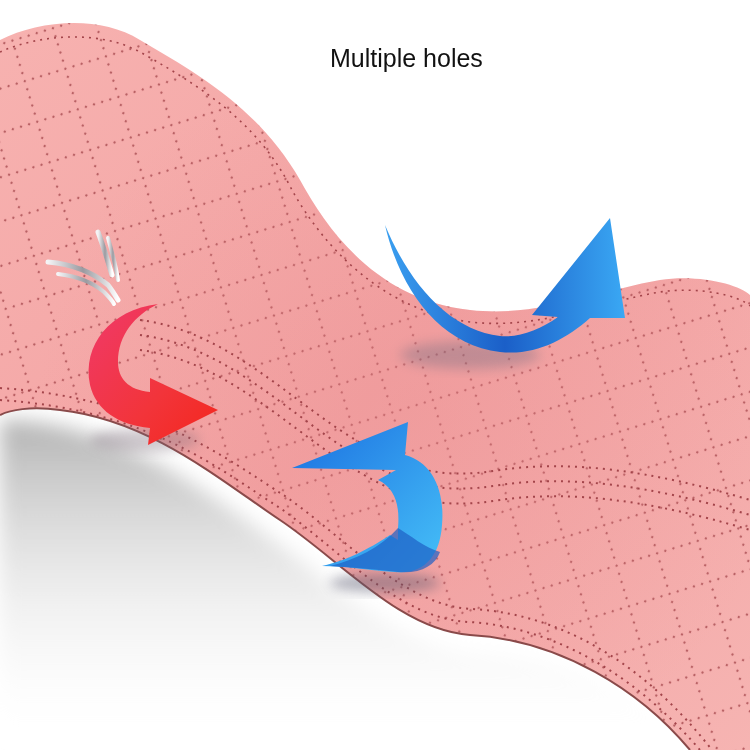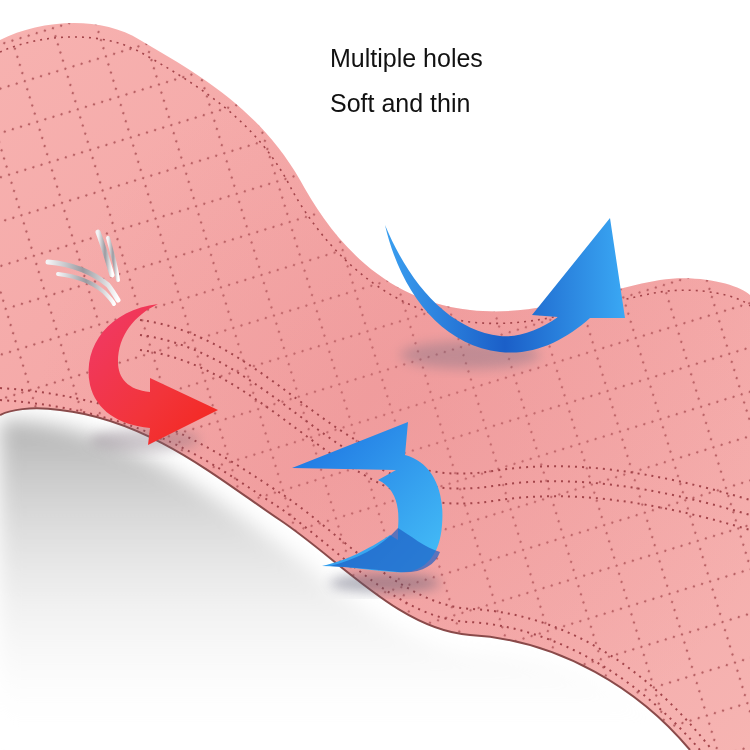--- a/index.html
+++ b/index.html
@@ -156,16 +156,15 @@
 
     <g>
       <ellipse cx="385" cy="583" rx="55" ry="10" fill="#5a5a70" opacity="0.45" filter="url(#smallBlur)"></ellipse>
       <path d="M292,468 L408,422 L405,455 C432,462 445,490 442,525 C440,555 425,575 395,572 C365,570 345,566 322,566 C350,560 375,545 390,535 L398,540 L398,528 C400,505 395,488 378,480 L396,470 Z" fill="url(#blueGrad2)"></path>
       <path d="M398,528 C410,535 425,548 440,552 C435,566 420,574 398,572 C380,570 360,568 330,566 C355,560 380,548 398,528 Z" fill="#1e5fc4" opacity="0.7"></path>
     </g>
   </svg>
 
   <ul class="feature-list">
     <li>Multiple holes</li>
-    <li>Soft and thin</li>
   </ul>
 
 </div>
 
 </body></html>

